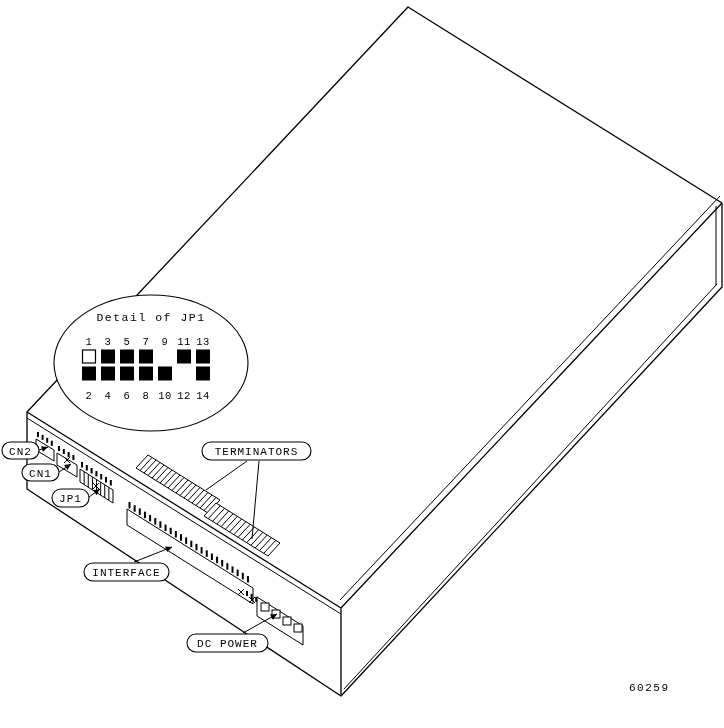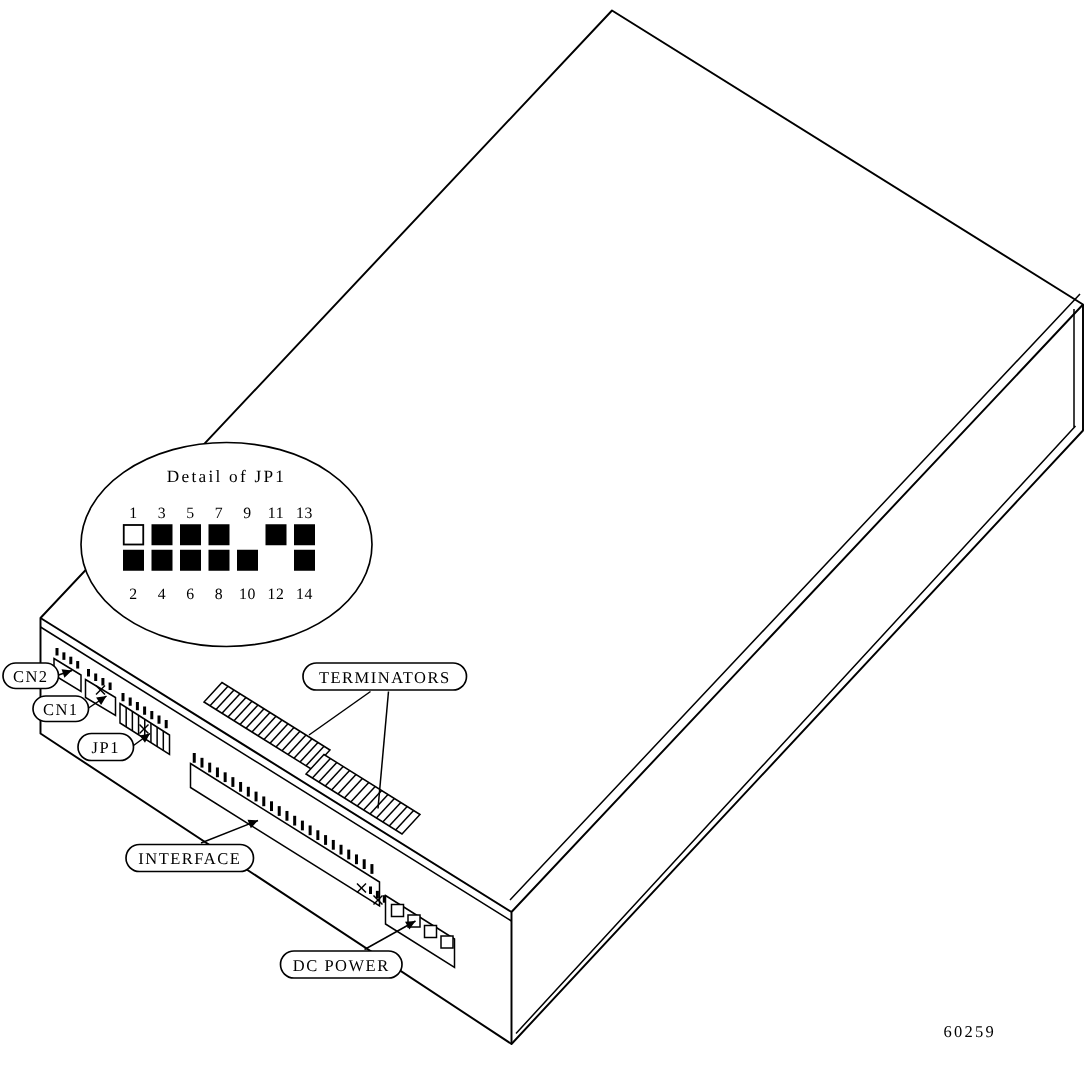--- a/index.html
+++ b/index.html
@@ -1,17 +1,17 @@
 <!DOCTYPE html>
 <html><head>
 <meta charset="utf-8">
 <style>
   html,body{margin:0;padding:0;background:#ffffff;}
   .stage{position:relative;width:724px;height:708px;background:#ffffff;
-         font-family:Liberation Serif, serif;}
+         font-family:Liberation Mono, monospace;}
   svg{display:block;}
   .ln{stroke:#000;stroke-width:1;fill:none;}
   .edge{stroke-width:1.3;stroke-linejoin:round;}
   .tag{fill:#ffffff;stroke:#000;stroke-width:1.1;}
   .tagtext{font-size:11px;letter-spacing:1px;fill:#000;}
   .chip{fill:#ffffff;stroke:#000;stroke-width:1;}
   .pin{fill:#000;}
   .fill{fill:#000;stroke:none;}
   .jo{fill:#ffffff;stroke:#000;stroke-width:1.2;}
   .jf{fill:#000;stroke:#000;stroke-width:1;}

